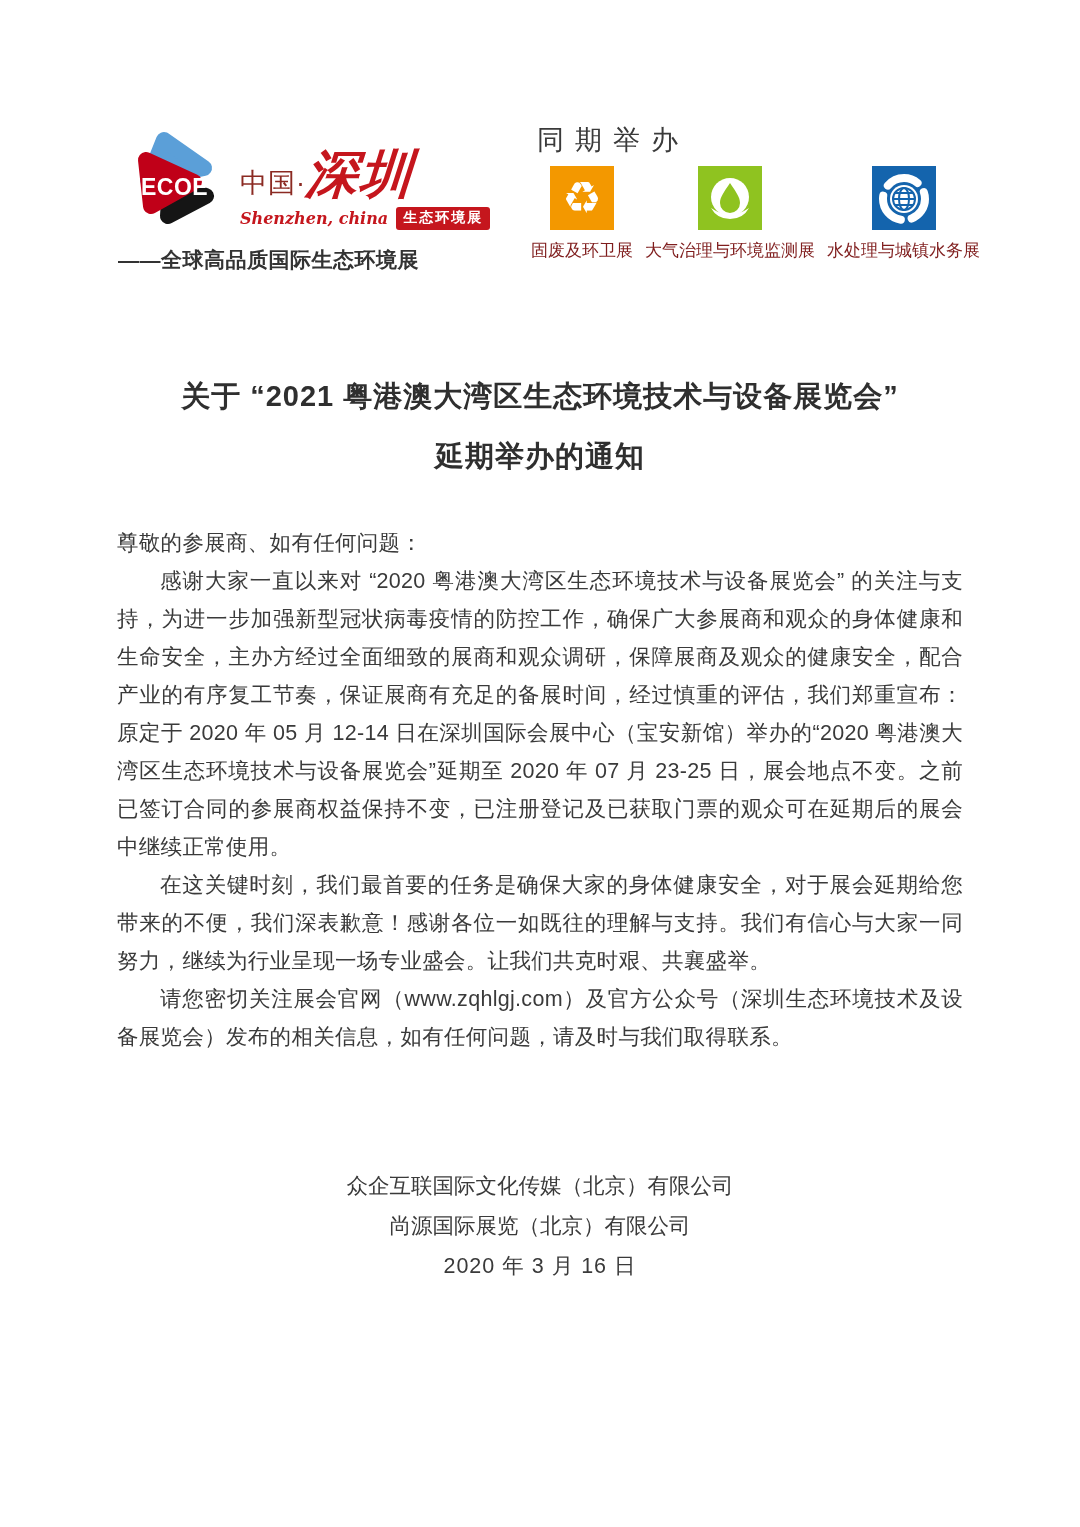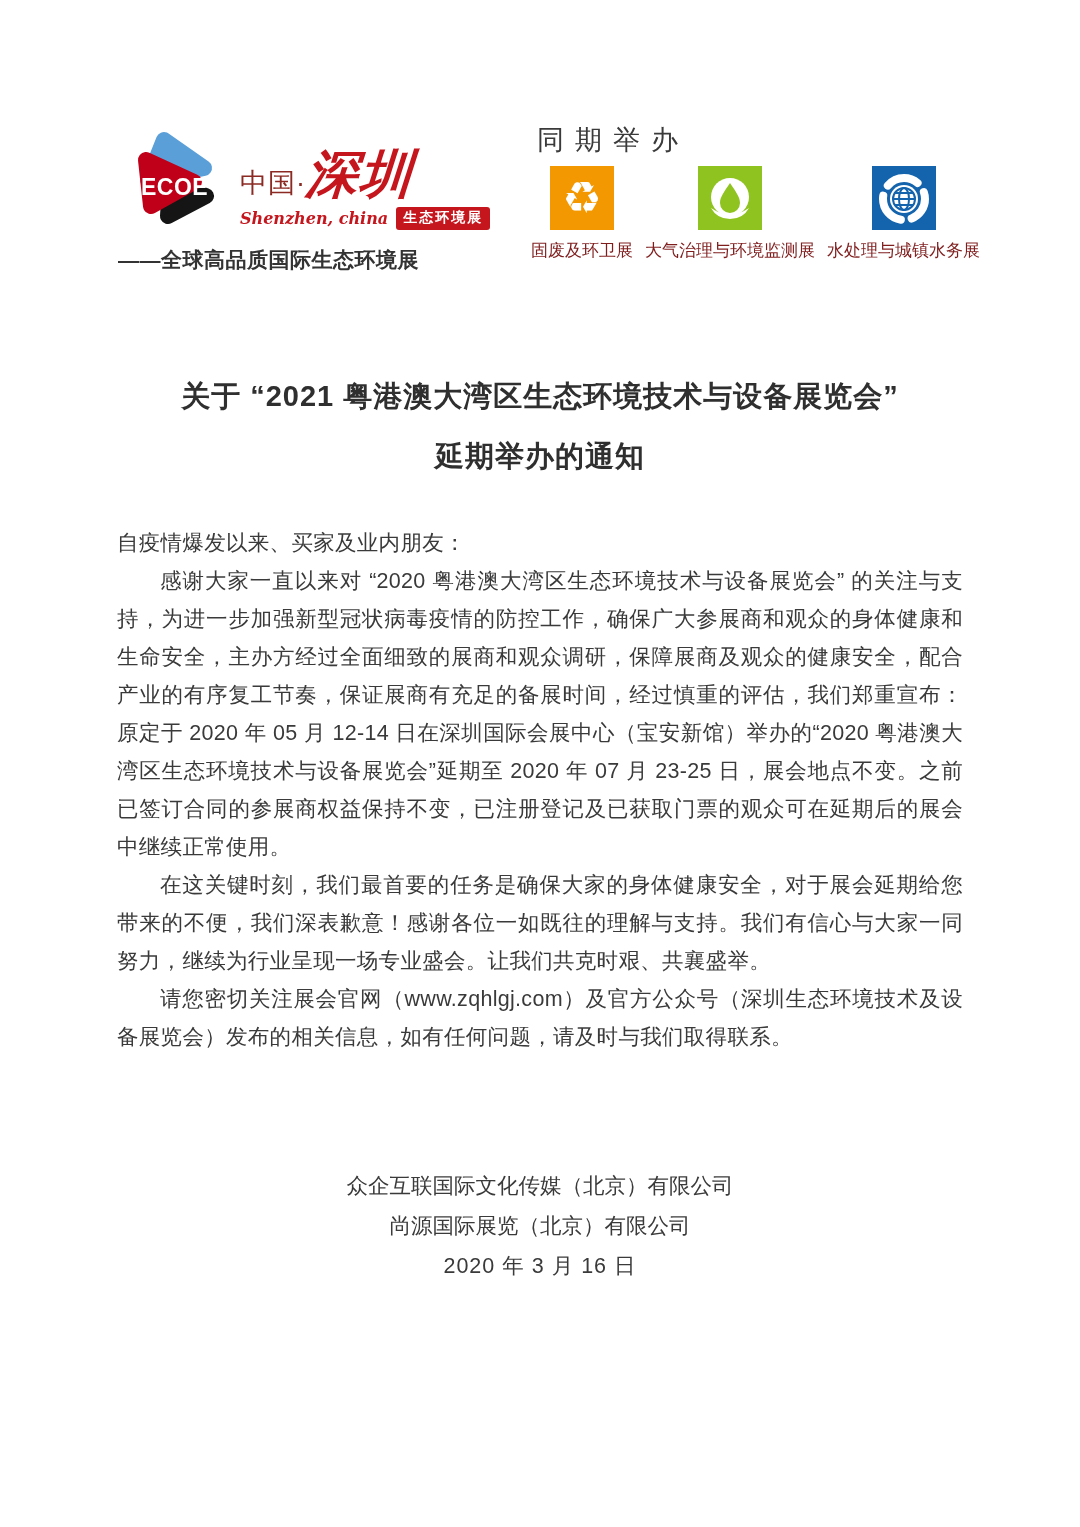--- a/index.html
+++ b/index.html
@@ -169,21 +169,21 @@
     </div>
   </div>
 </div>
 
 <div class="notice-title">
   <div>关于 “2021 粤港澳大湾区生态环境技术与设备展览会”</div>
   <div>延期举办的通知</div>
 </div>
 
 <div class="notice-body">
-  <p class="salutation">自疫情爆发以来、买家及业内朋友：</p>
+  <p class="salutation">尊敬的参展商、如有任何问题：</p>
   <p>感谢大家一直以来对 “2020 粤港澳大湾区生态环境技术与设备展览会” 的关注与支持，为进一步加强新型冠状病毒疫情的防控工作，确保广大参展商和观众的身体健康和生命安全，主办方经过全面细致的展商和观众调研，保障展商及观众的健康安全，配合产业的有序复工节奏，保证展商有充足的备展时间，经过慎重的评估，我们郑重宣布：原定于 2020 年 05 月 12-14 日在深圳国际会展中心（宝安新馆）举办的“2020 粤港澳大湾区生态环境技术与设备展览会”延期至 2020 年 07 月 23-25 日，展会地点不变。之前已签订合同的参展商权益保持不变，已注册登记及已获取门票的观众可在延期后的展会中继续正常使用。</p>
   <p>在这关键时刻，我们最首要的任务是确保大家的身体健康安全，对于展会延期给您带来的不便，我们深表歉意！感谢各位一如既往的理解与支持。我们有信心与大家一同努力，继续为行业呈现一场专业盛会。让我们共克时艰、共襄盛举。</p>
   <p>请您密切关注展会官网（www.zqhlgj.com）及官方公众号（深圳生态环境技术及设备展览会）发布的相关信息，如有任何问题，请及时与我们取得联系。</p>
 </div>
 
 <div class="signature">
   <div>众企互联国际文化传媒（北京）有限公司</div>
   <div>尚源国际展览（北京）有限公司</div>
   <div class="date-line">2020 年 3 月 16 日</div>
 </div>

